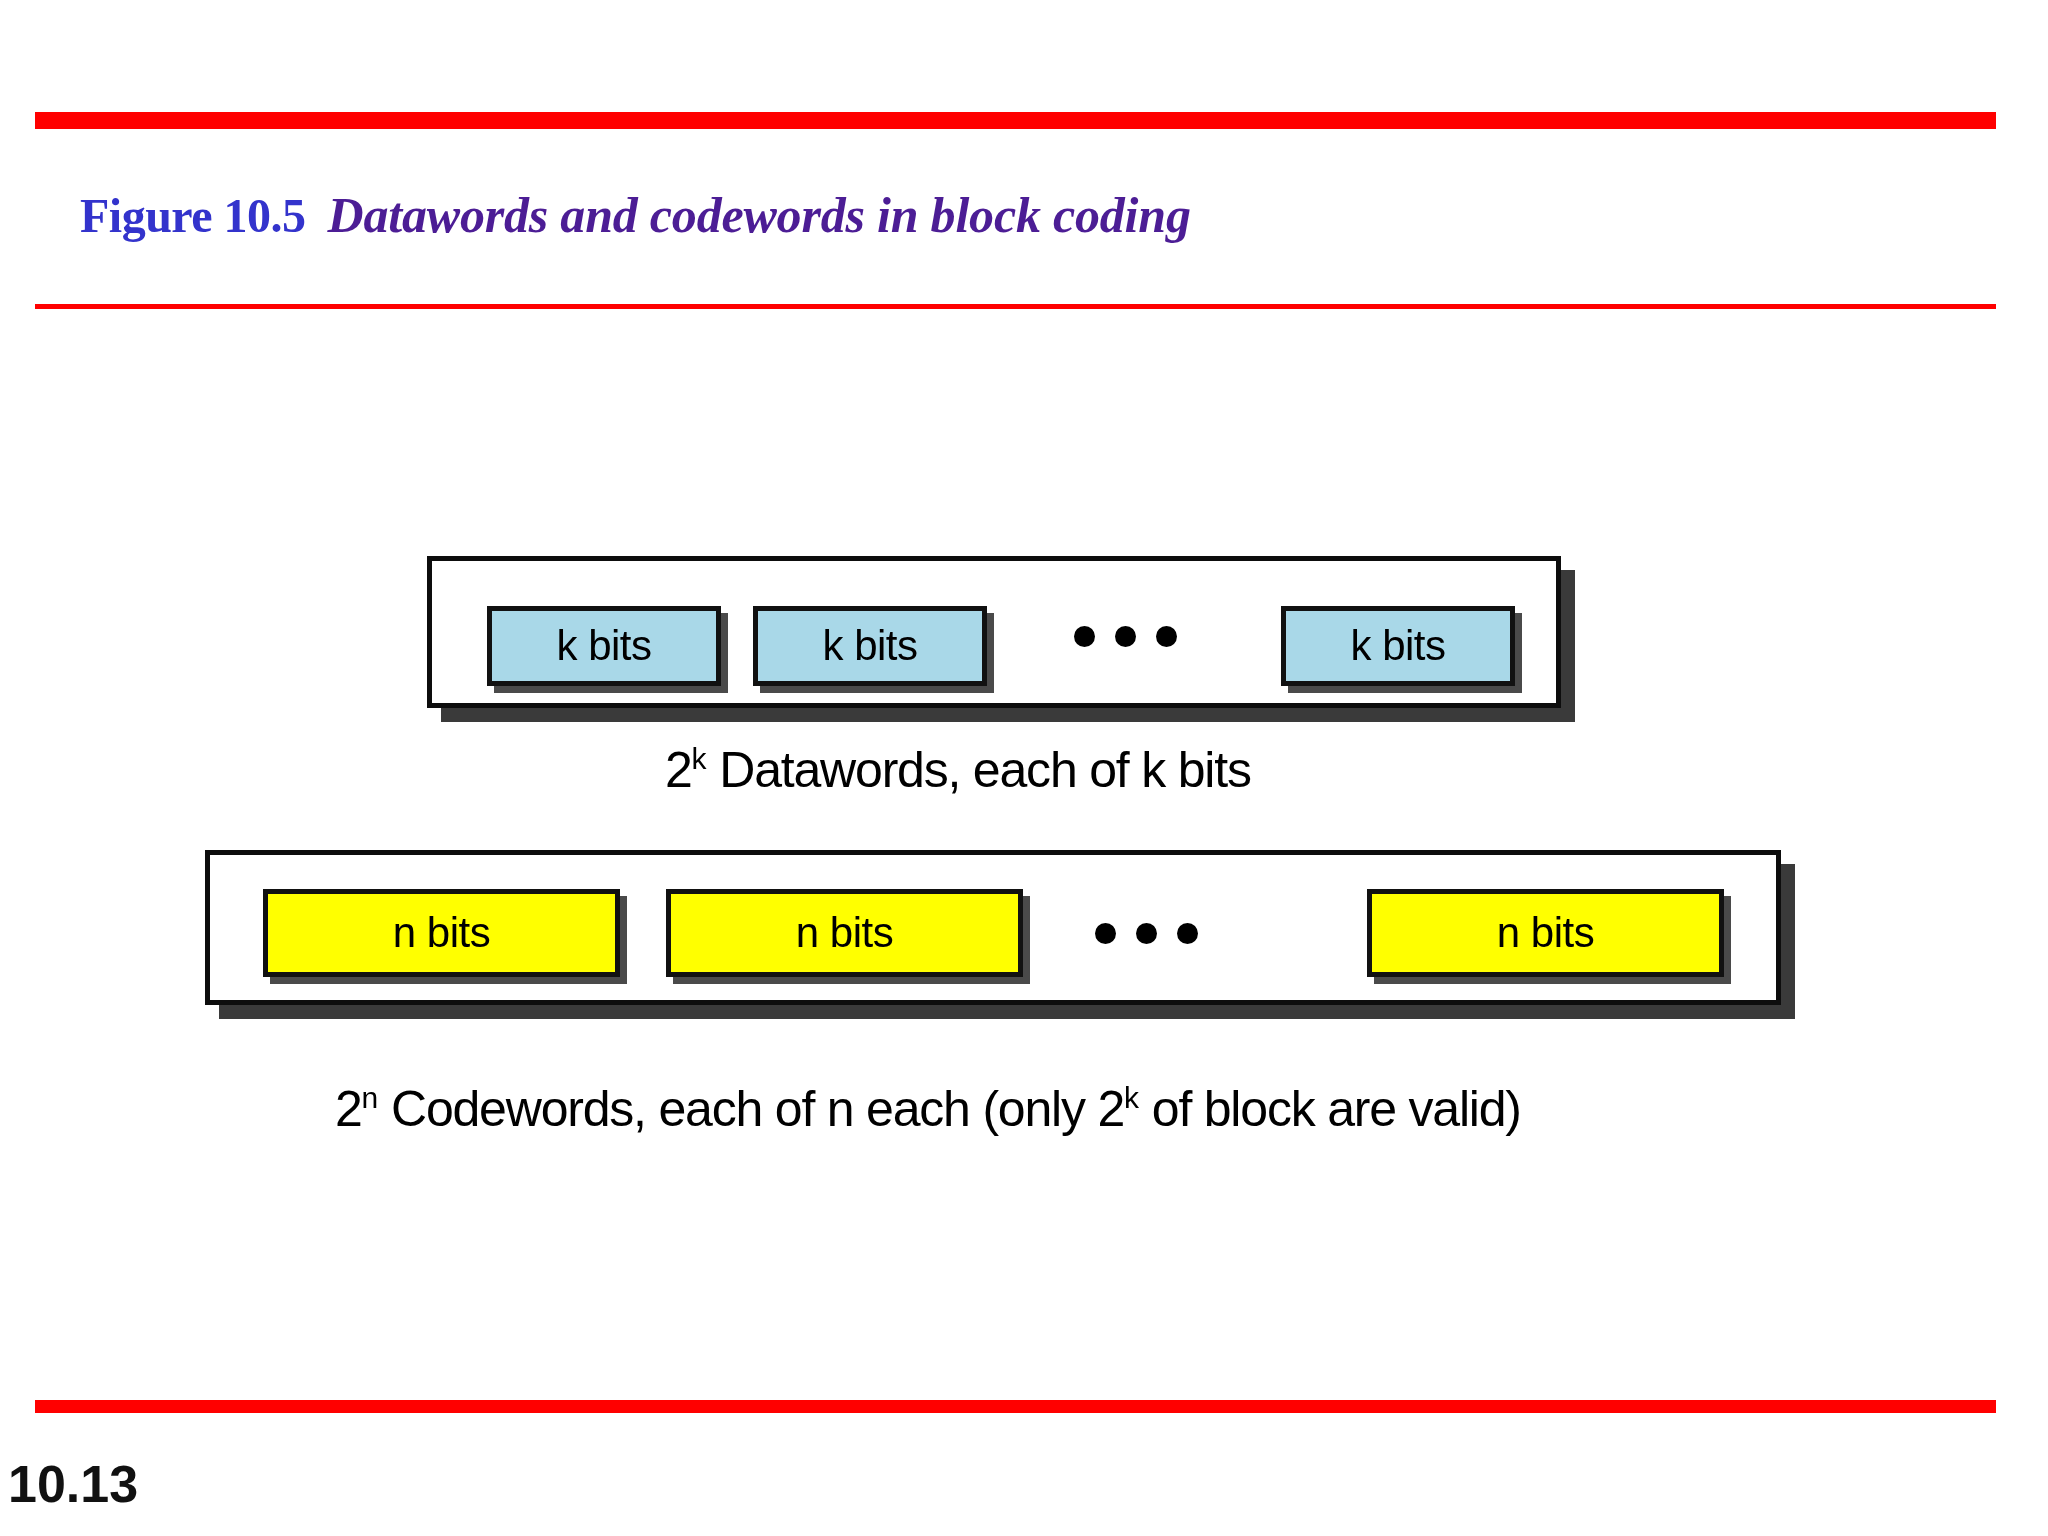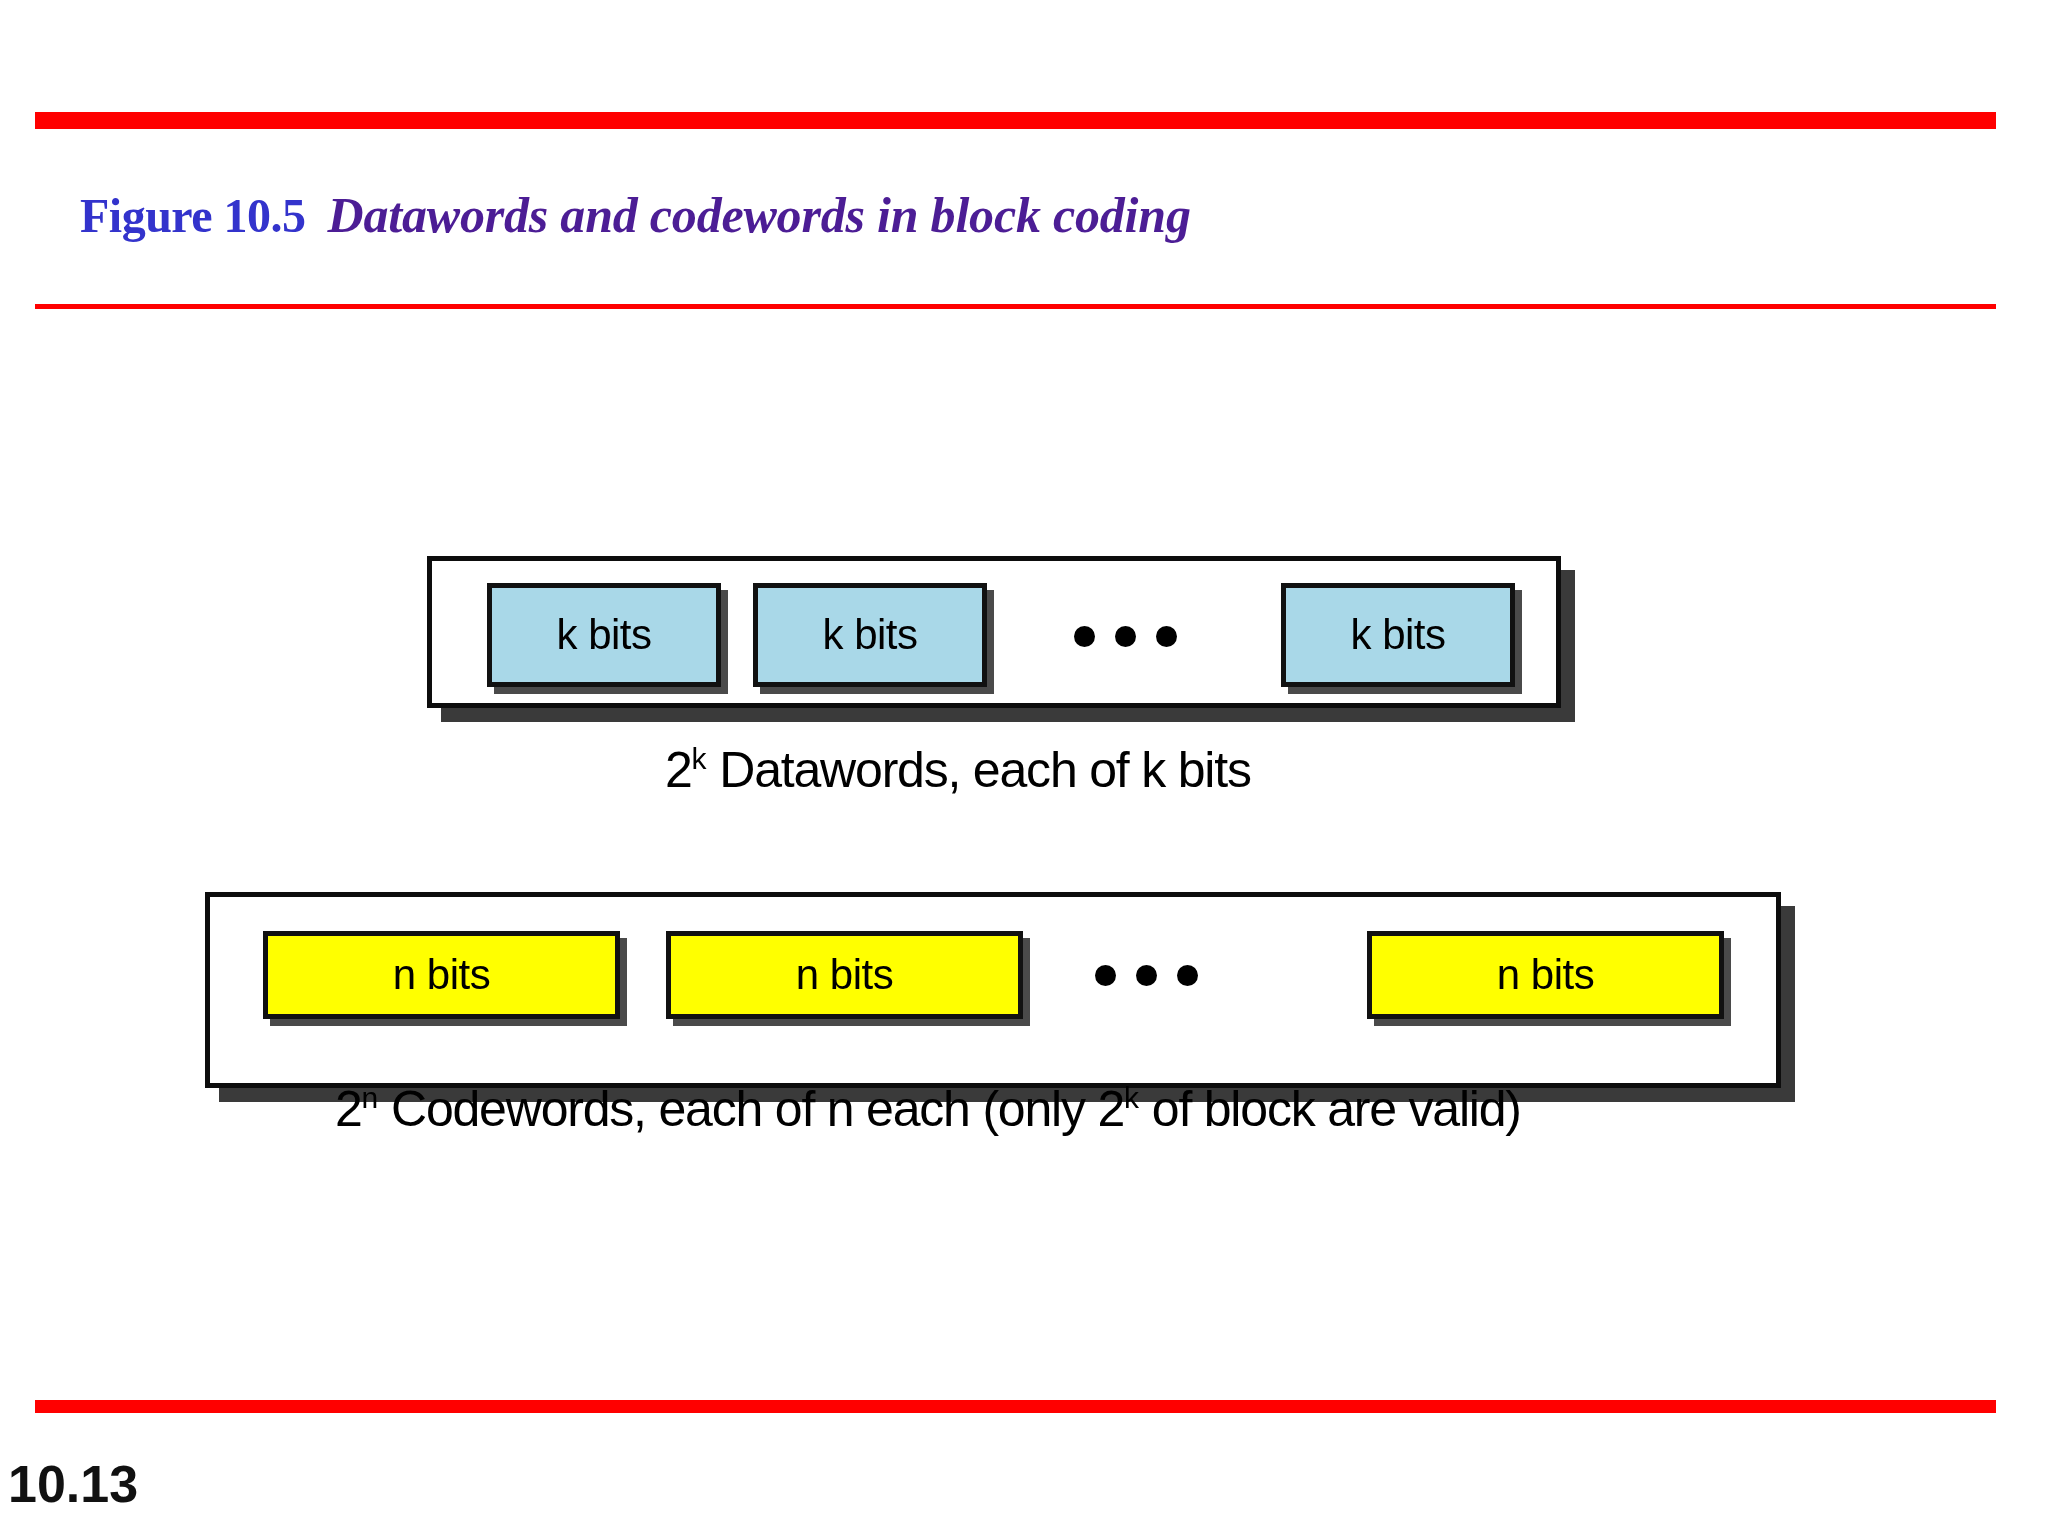--- a/index.html
+++ b/index.html
@@ -76,46 +76,46 @@
     box-shadow: 14px 14px 0 0 #3A3A3A;
   }
   .frame-datawords {
     left: 427px;
     top: 556px;
     width: 1134px;
     height: 152px;
   }
   .frame-codewords {
     left: 205px;
-    top: 892px;
+    top: 850px;
     width: 1576px;
-    height: 196px;
+    height: 155px;
     text-align: center;
   }
 
   
   .cell {
     position: absolute;
     box-sizing: border-box;
     border: 5px solid #111111;
     box-shadow: 7px 7px 0 0 #4A4A4A;
     display: flex;
     align-items: center;
     justify-content: center;
     font-family: "Liberation Sans", sans-serif;
     font-size: 42px;
     color: #000000;
     letter-spacing: -0.5px;
     line-height: 1;
   }
   .cell-k {
     background: #A9D8E8;
-    top: 22px;
+    top: 45px;
     width: 234px;
-    height: 104px;
+    height: 80px;
   }
   .cell-k.c0 { left: 55px; }
   .cell-k.c1 { left: 321px; }
   .cell-k.c2 { left: 849px; }
 
   .cell-n {
     background: #FFFF00;
     top: 34px;
     width: 357px;
     height: 88px;

